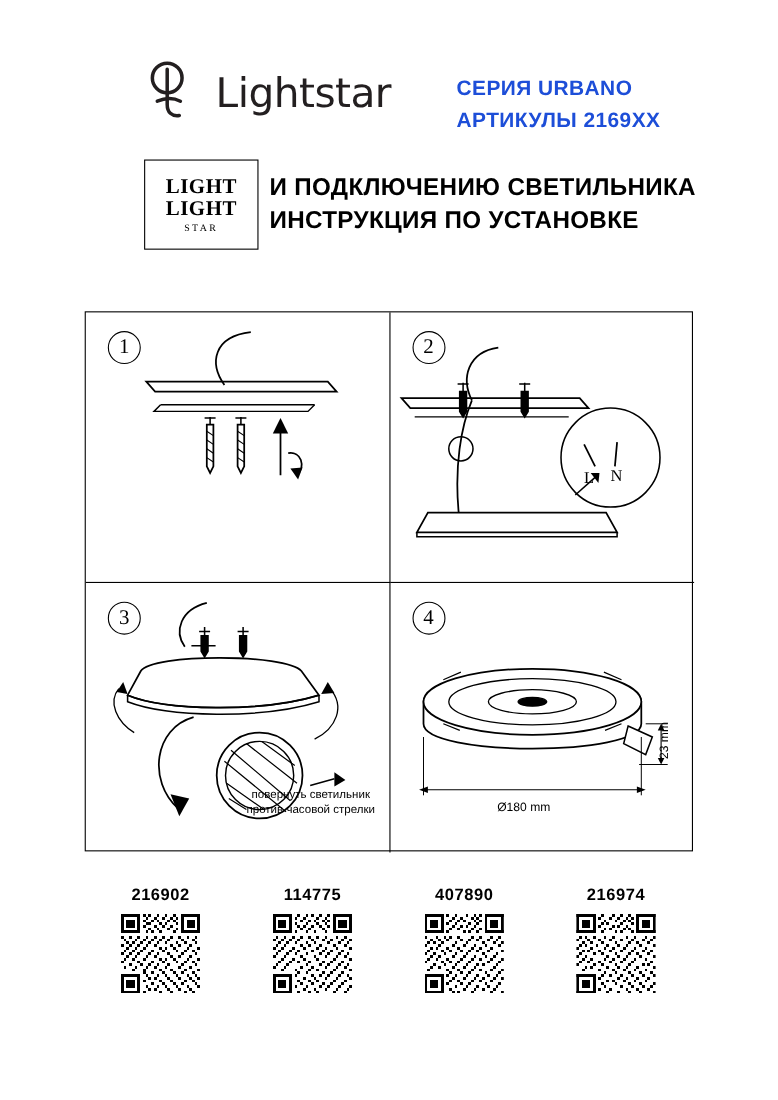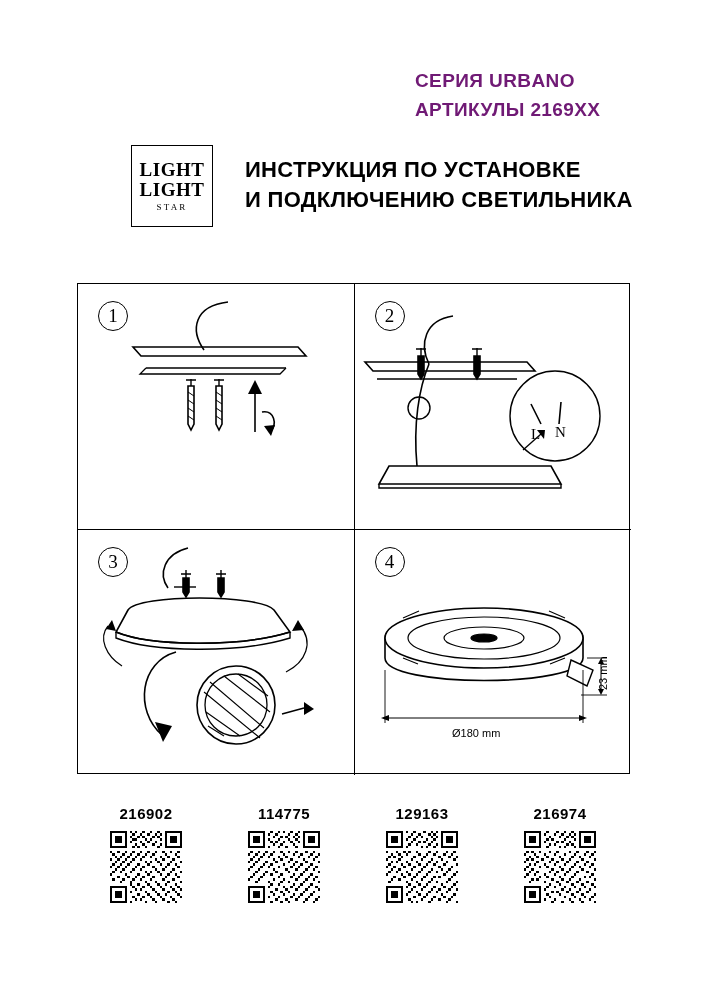--- a/index.html
+++ b/index.html
@@ -45,28 +45,28 @@
     font-weight: 400;
   }
   .series-block {
     position: absolute;
     left: 415px;
     top: 66px;
     font-family: "Liberation Sans", sans-serif;
     font-weight: bold;
     font-size: 19px;
     line-height: 29px;
-    color: #701a75;
+    color: #1d4ed8;
     letter-spacing: 0.4px;
   }
   .lsg-box {
     position: absolute;
     left: 131px;
     top: 145px;
-    width: 82px;
+    width: 104px;
     height: 82px;
     border: 1.4px solid #000;
     display: flex;
     flex-direction: column;
     align-items: center;
     justify-content: center;
   }
   .lsg-line {
     font-family: "Liberation Serif", serif;
     font-size: 19px;
@@ -162,35 +162,45 @@
     width: 72px;
     height: 72px;
     background: #fff;
   }
 </style>
 </head>
 <body>
 
 <div class="header">
 
+  <div class="brand-row">
+    <div class="brand-mark">
+      <svg viewBox="0 0 58 58" width="58" height="58">
+        <circle cx="22" cy="16" r="13.5" fill="none" stroke="#231f20" stroke-width="3.2"></circle>
+        <path d="M22 8 L22 40 C22 47 26 51 33 50" fill="none" stroke="#231f20" stroke-width="3.2" stroke-linecap="round"></path>
+        <path d="M13 37 C20 34 28 34 34 37" fill="none" stroke="#231f20" stroke-width="3.2" stroke-linecap="round"></path>
+      </svg>
+    </div>
+    <div class="brand-wordmark">Lightstar</div>
+  </div>
 
   <div class="series-block">
     <div>СЕРИЯ URBANO</div>
     <div>АРТИКУЛЫ 2169XX</div>
   </div>
 
   <div class="lsg-box">
     <div class="lsg-line">LIGHT</div>
     <div class="lsg-line">LIGHT</div>
     <div class="lsg-sub">STAR</div>
   </div>
 
   <div class="title-block">
+    <div>И ПОДКЛЮЧЕНИЮ СВЕТИЛЬНИКА</div>
     <div>ИНСТРУКЦИЯ ПО УСТАНОВКЕ</div>
-    <div>И ПОДКЛЮЧЕНИЮ СВЕТИЛЬНИКА</div>
   </div>
 </div>
 
 <div class="grid">
 
   <div class="cell c1">
     <div class="step-num">1</div>
     <div class="svgwrap">
       <svg viewBox="0 0 276 245" width="276" height="245">
         <g fill="none" stroke="#000" stroke-width="1.6">
@@ -289,20 +299,24 @@
           <circle cx="158" cy="175" r="31" stroke-width="1.3"></circle>
           <path d="M132 152 L186 198 M126 162 L182 208 M128 182 L162 206 M146 146 L192 182 M160 144 L190 166 M130 196 L146 206" stroke-width="1.1"></path>
 
           <path d="M98 122 C62 132 56 180 84 205" stroke-width="1.6"></path>
           <path d="M77 192 L85 212 L94 196 Z" fill="#000" stroke="none"></path>
 
           <path d="M226 178 L204 184" stroke-width="1.4"></path>
           <path d="M226 172 L236 179 L226 185 Z" fill="#000" stroke="none"></path>
         </g>
       </svg>
+    </div>
+    <div class="note">
+      <div>повернуть светильник</div>
+      <div>против часовой стрелки</div>
     </div>
   </div>
 
   <div class="cell c4">
     <div class="step-num">4</div>
     <div class="svgwrap">
       <svg viewBox="0 0 276 245" width="276" height="245">
         <g fill="none" stroke="#000" stroke-width="1.6">
 
           <path d="M30 108 C30 78 228 78 228 108 L228 128 C228 158 30 158 30 128 Z" fill="#fff"></path>
@@ -720,21 +734,21 @@
         <rect x="9" y="28" width="1" height="1"></rect>
           <rect x="13" y="28" width="1" height="1"></rect>
           <rect x="16" y="28" width="1" height="1"></rect>
           <rect x="22" y="28" width="1" height="1"></rect>
           <rect x="26" y="28" width="1" height="1"></rect>
       </g>
     </svg>
   </div>
 
   <div class="code-item">
-    <div class="code-num">129163</div>
+    <div class="code-num">407890</div>
     <svg class="qr" viewBox="0 0 29 29" shape-rendering="crispEdges">
       <rect width="29" height="29" fill="#fff"></rect>
       <g fill="#000">
         <rect x="0" y="0" width="7" height="1"></rect>
           <rect x="0" y="6" width="7" height="1"></rect>
         <rect x="0" y="0" width="1" height="7"></rect>
           <rect x="6" y="0" width="1" height="7"></rect>
         <rect x="2" y="2" width="3" height="3"></rect>
         <rect x="22" y="0" width="7" height="1"></rect>
           <rect x="22" y="6" width="7" height="1"></rect>

